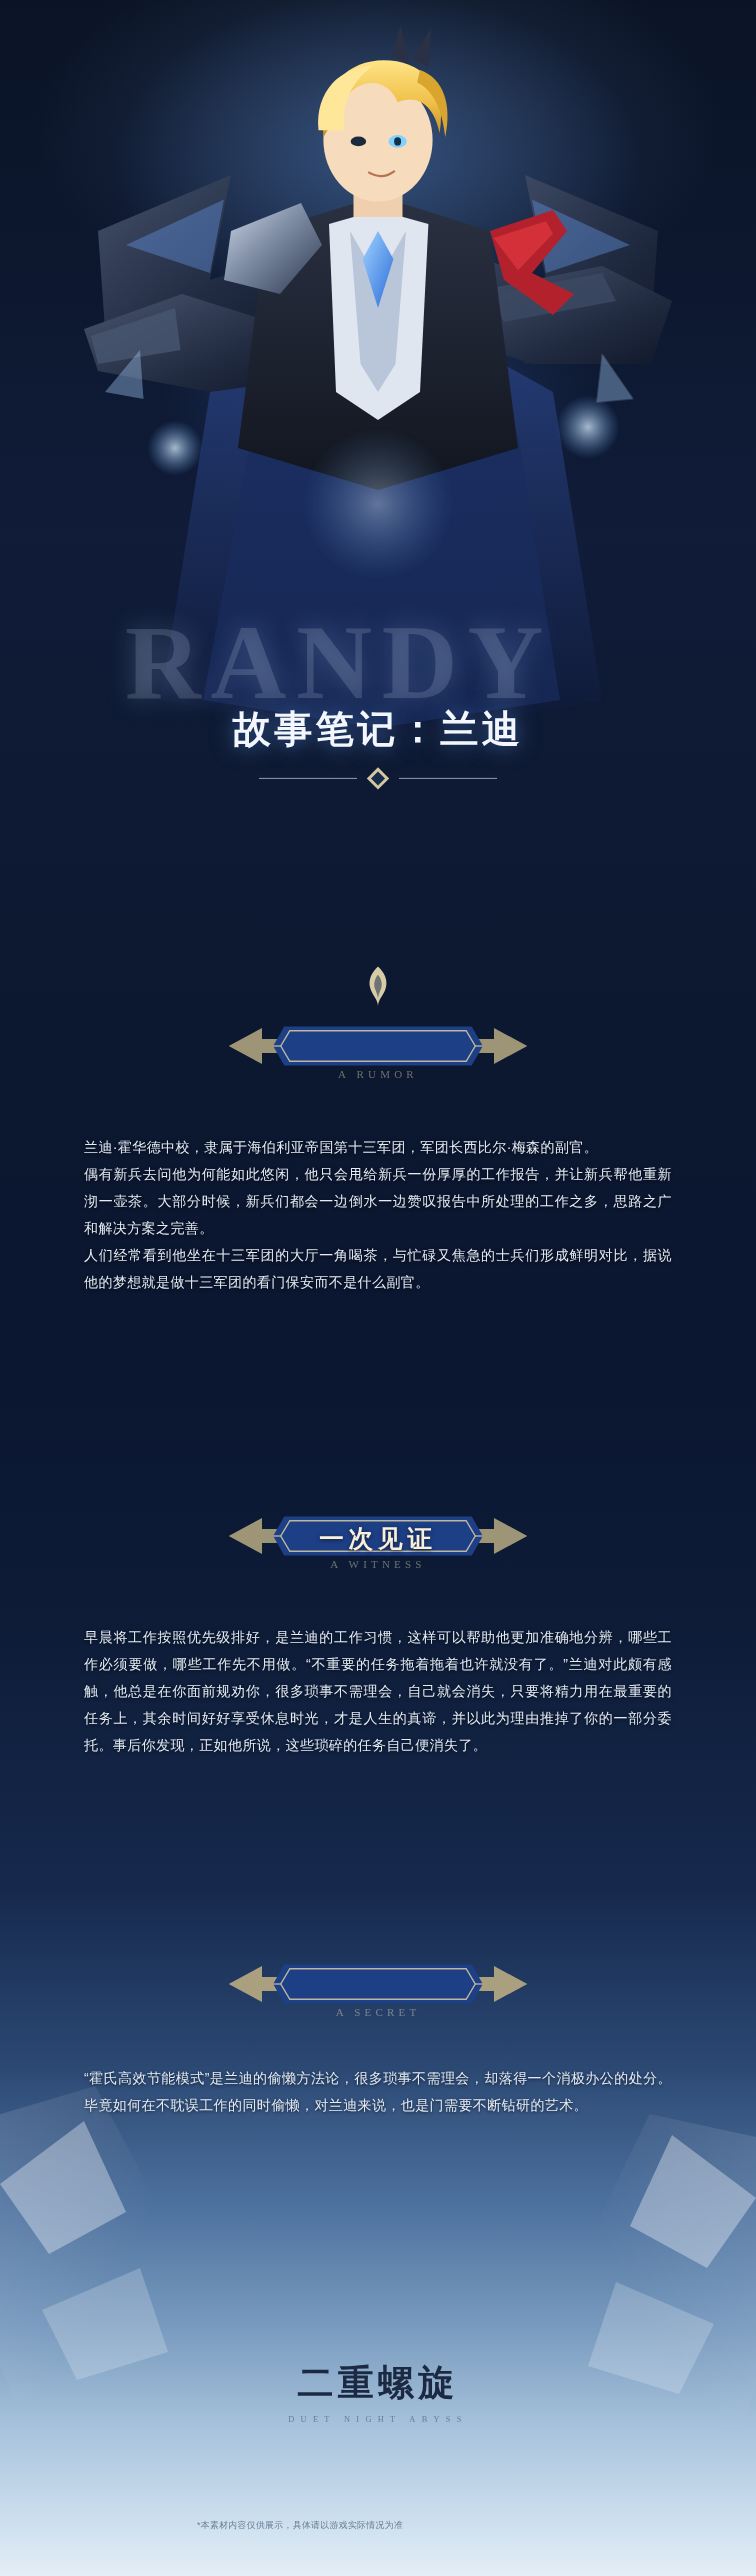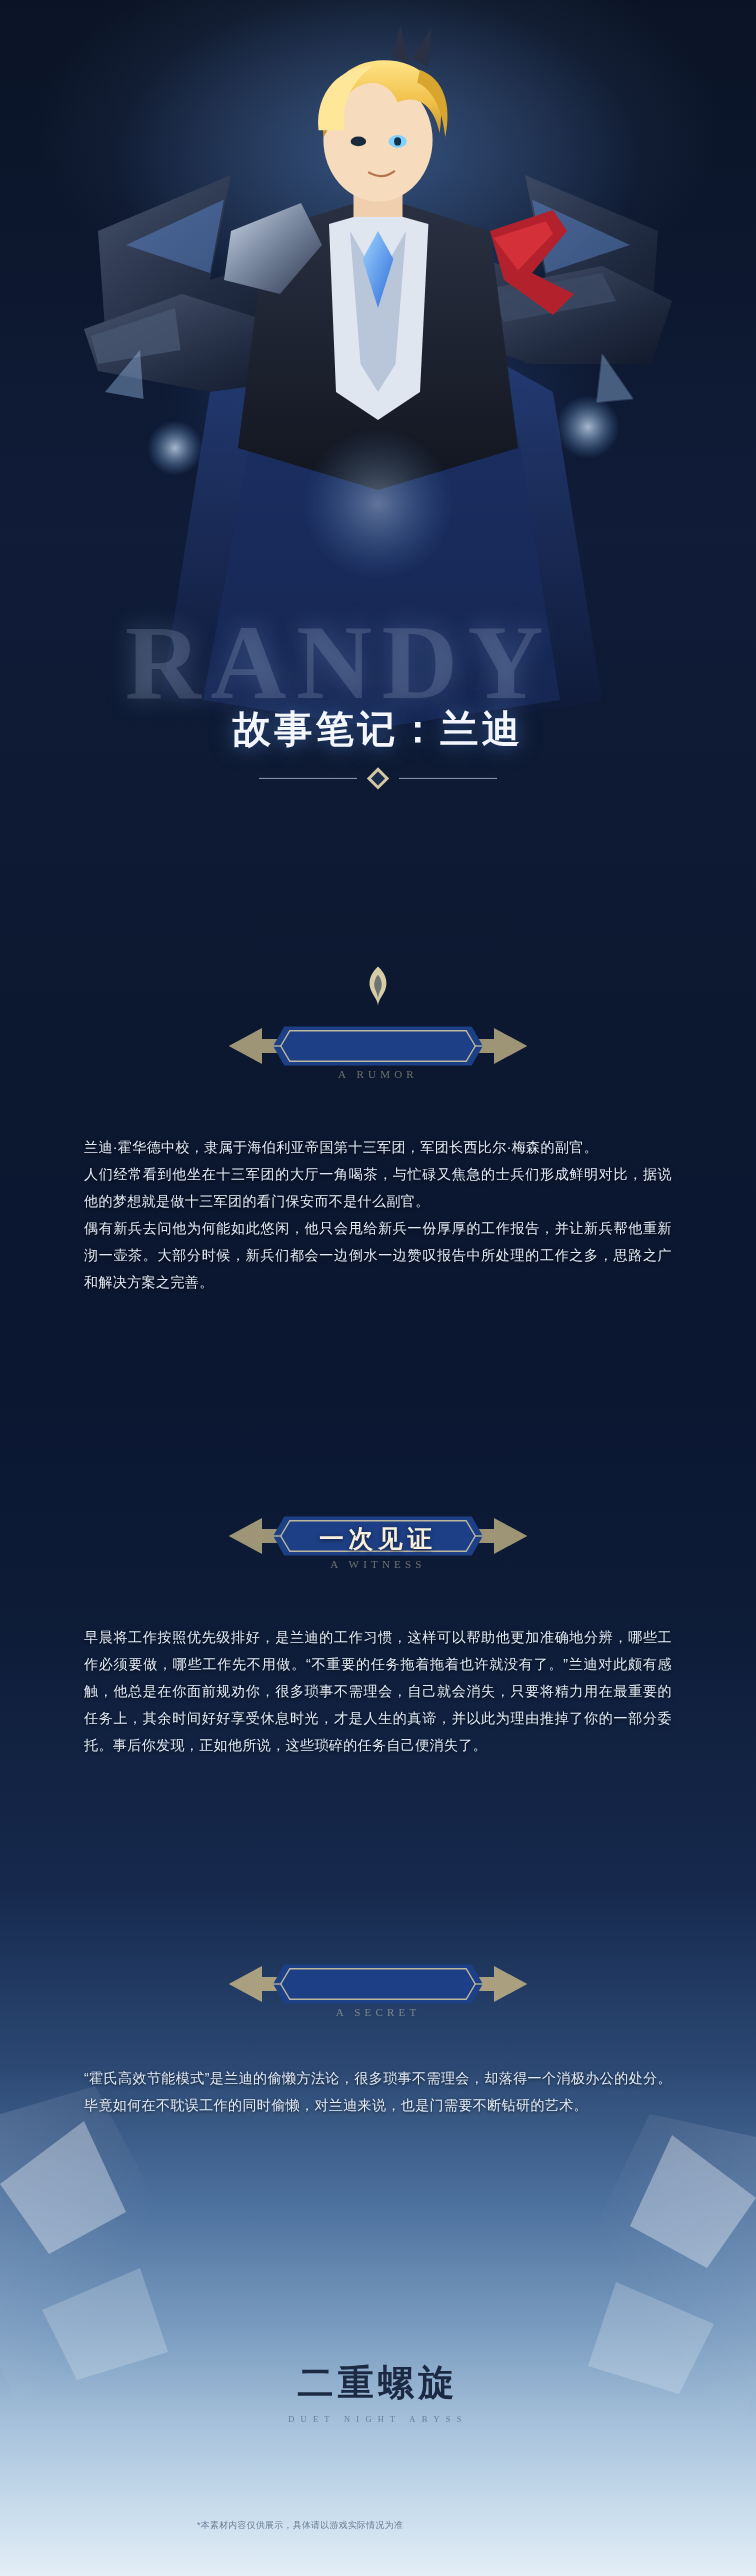--- a/index.html
+++ b/index.html
@@ -280,22 +280,22 @@
         <path d="M88 14 L342 14 L355 36 L342 58 L88 58 L75 36 Z" fill="none" stroke="#d8cda3" stroke-width="2" opacity="0.85"></path>
         <path d="M64 36 L75 36" stroke="#d8cda3" stroke-width="2" opacity="0.8"></path>
         <path d="M355 36 L366 36" stroke="#d8cda3" stroke-width="2" opacity="0.8"></path>
       </svg>
       <div class="banner-sub">A RUMOR</div>
     </div>
   </div>
 
   <div class="body-copy" style="top:1134px;">
     <p>兰迪·霍华德中校，隶属于海伯利亚帝国第十三军团，军团长西比尔·梅森的副官。</p>
+    <p>偶有新兵去问他为何能如此悠闲，他只会甩给新兵一份厚厚的工作报告，并让新兵帮他重新沏一壶茶。大部分时候，新兵们都会一边倒水一边赞叹报告中所处理的工作之多，思路之广和解决方案之完善。</p>
     <p>人们经常看到他坐在十三军团的大厅一角喝茶，与忙碌又焦急的士兵们形成鲜明对比，据说他的梦想就是做十三军团的看门保安而不是什么副官。</p>
-    <p>偶有新兵去问他为何能如此悠闲，他只会甩给新兵一份厚厚的工作报告，并让新兵帮他重新沏一壶茶。大部分时候，新兵们都会一边倒水一边赞叹报告中所处理的工作之多，思路之广和解决方案之完善。</p>
   </div>
 
   <div class="section" style="top:1491px;">
     <div class="banner-wrap">
       <svg class="banner-plate" viewBox="0 0 430 72">
         <path d="M0 36 L48 10 L48 26 L92 26 L92 46 L48 46 L48 62 Z" fill="#b9ac83" opacity="0.85"></path>
         <path d="M430 36 L382 10 L382 26 L338 26 L338 46 L382 46 L382 62 Z" fill="#b9ac83" opacity="0.85"></path>
         <path d="M80 8 L350 8 L366 36 L350 64 L80 64 L64 36 Z" fill="#1d3f86"></path>
         <path d="M88 14 L342 14 L355 36 L342 58 L88 58 L75 36 Z" fill="none" stroke="#d8cda3" stroke-width="2" opacity="0.85"></path>
         <path d="M64 36 L75 36" stroke="#d8cda3" stroke-width="2" opacity="0.8"></path>

